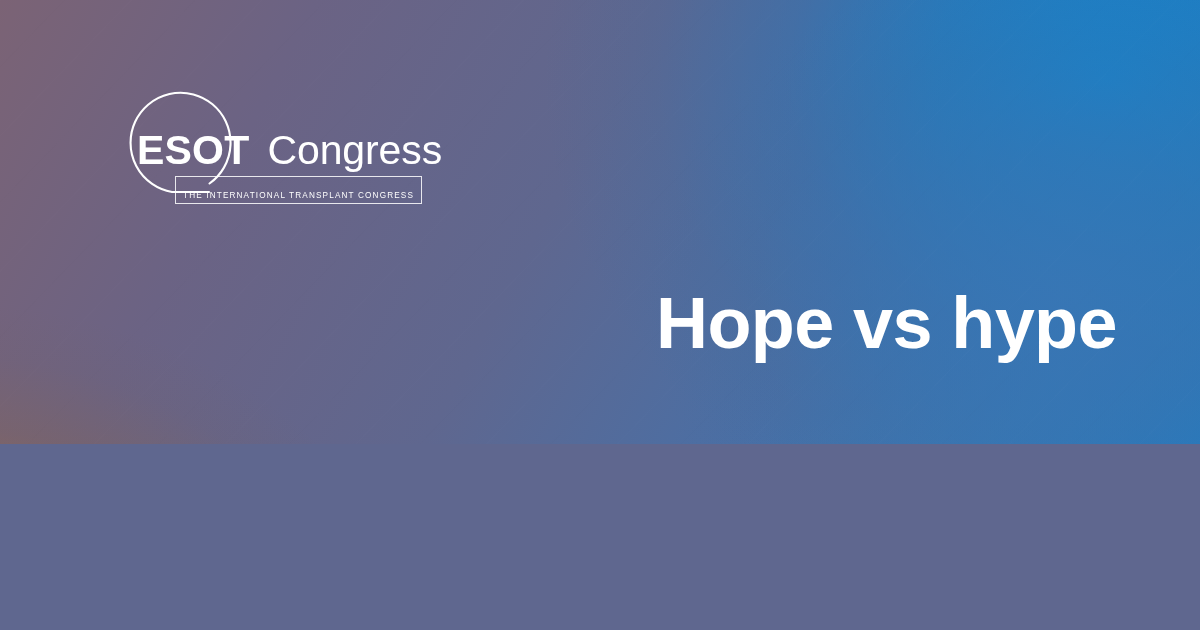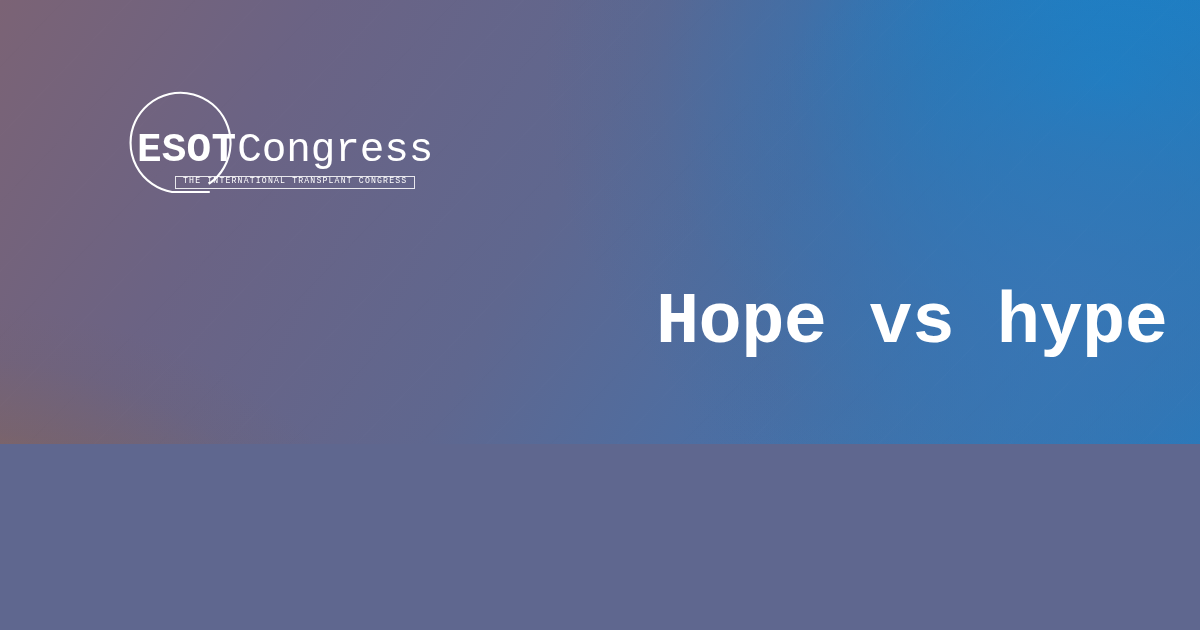--- a/index.html
+++ b/index.html
@@ -24,21 +24,20 @@
     overflow: hidden;
     
     background:
       linear-gradient(118deg,
         #7b6375 0%,
         #6b6384 22%,
         #5f678f 46%,
         #4a6fa5 68%,
         #2f7cbd 86%,
         #1782cc 100%);
-    font-family: Liberation Mono, monospace;
   }
 
   
   .glow-orange {
     position: absolute;
     left: -360px;
     top: 150px;
     width: 1040px;
     height: 900px;
     pointer-events: none;
@@ -132,29 +131,29 @@
     font-weight: 700;
     letter-spacing: 0.2px;
     line-height: 1;
   }
 
   .wm-congress {
     font-size: 41px;
     font-weight: 300;
     letter-spacing: -0.1px;
     line-height: 1;
-    margin-left: 1px;
+    margin-left: 18px;
   }
 
   .logo-tagline {
     position: absolute;
     left: 63px;
     top: 94px;
     box-sizing: border-box;
-    padding: 0 7px 3px 7px;
+    padding: 15px 7px 3px 7px;
     border: 1px solid rgba(255, 255, 255, 0.85);
     color: #ffffff;
     font-size: 8.2px;
     font-weight: 400;
     letter-spacing: 1.15px;
     line-height: 1;
     white-space: nowrap;
   }
 
   

